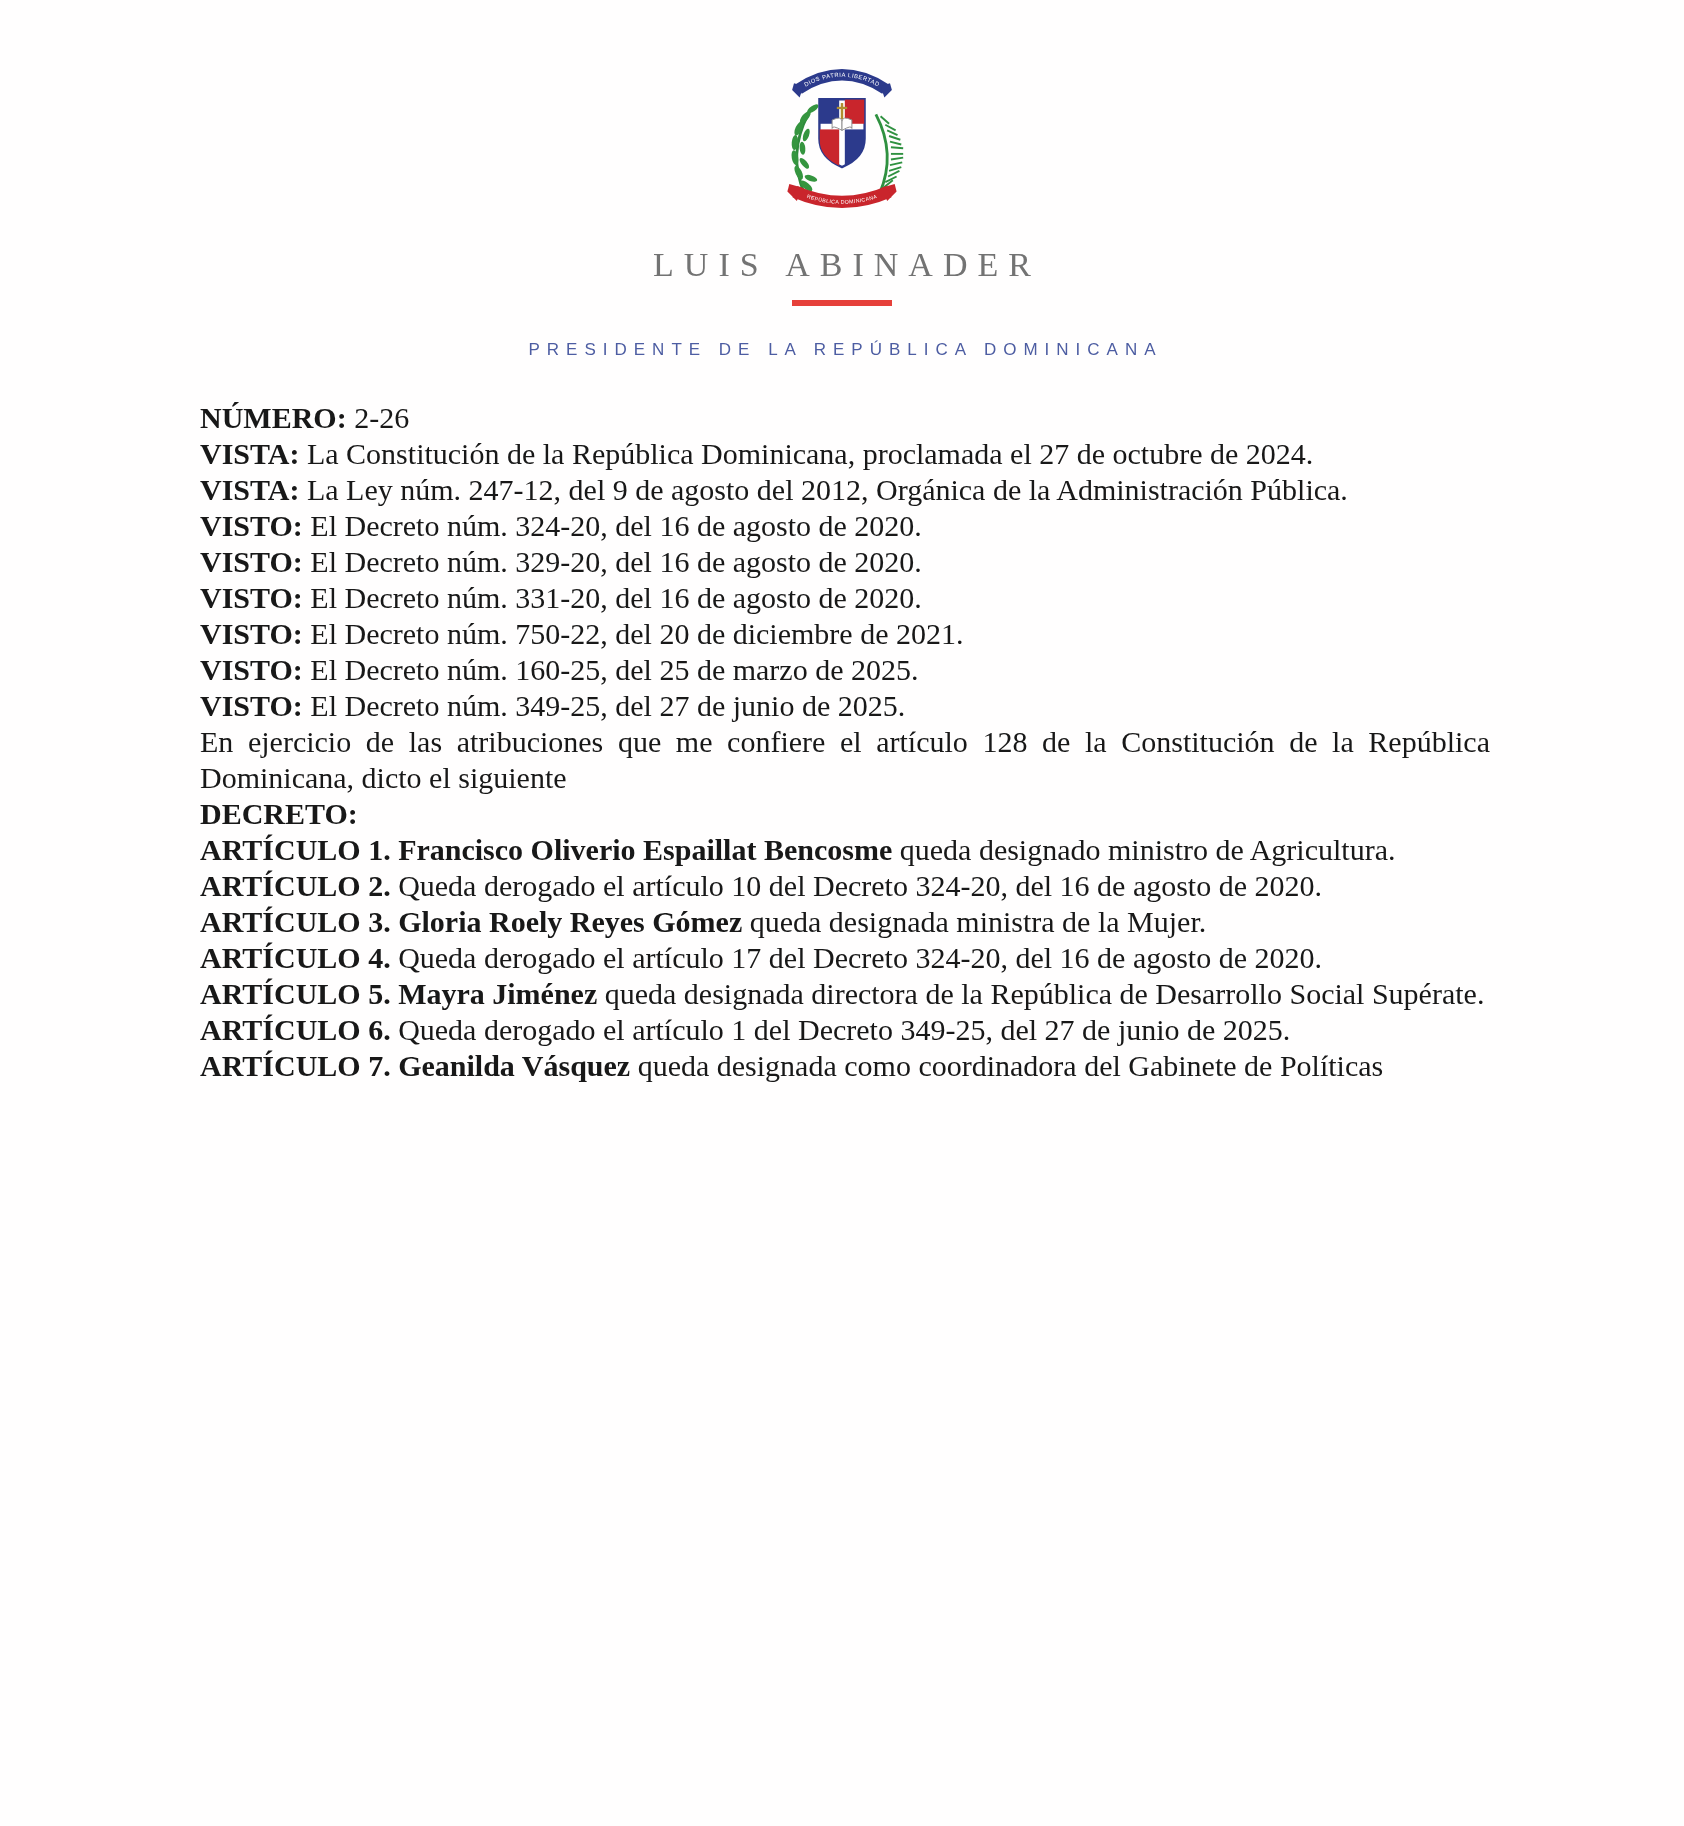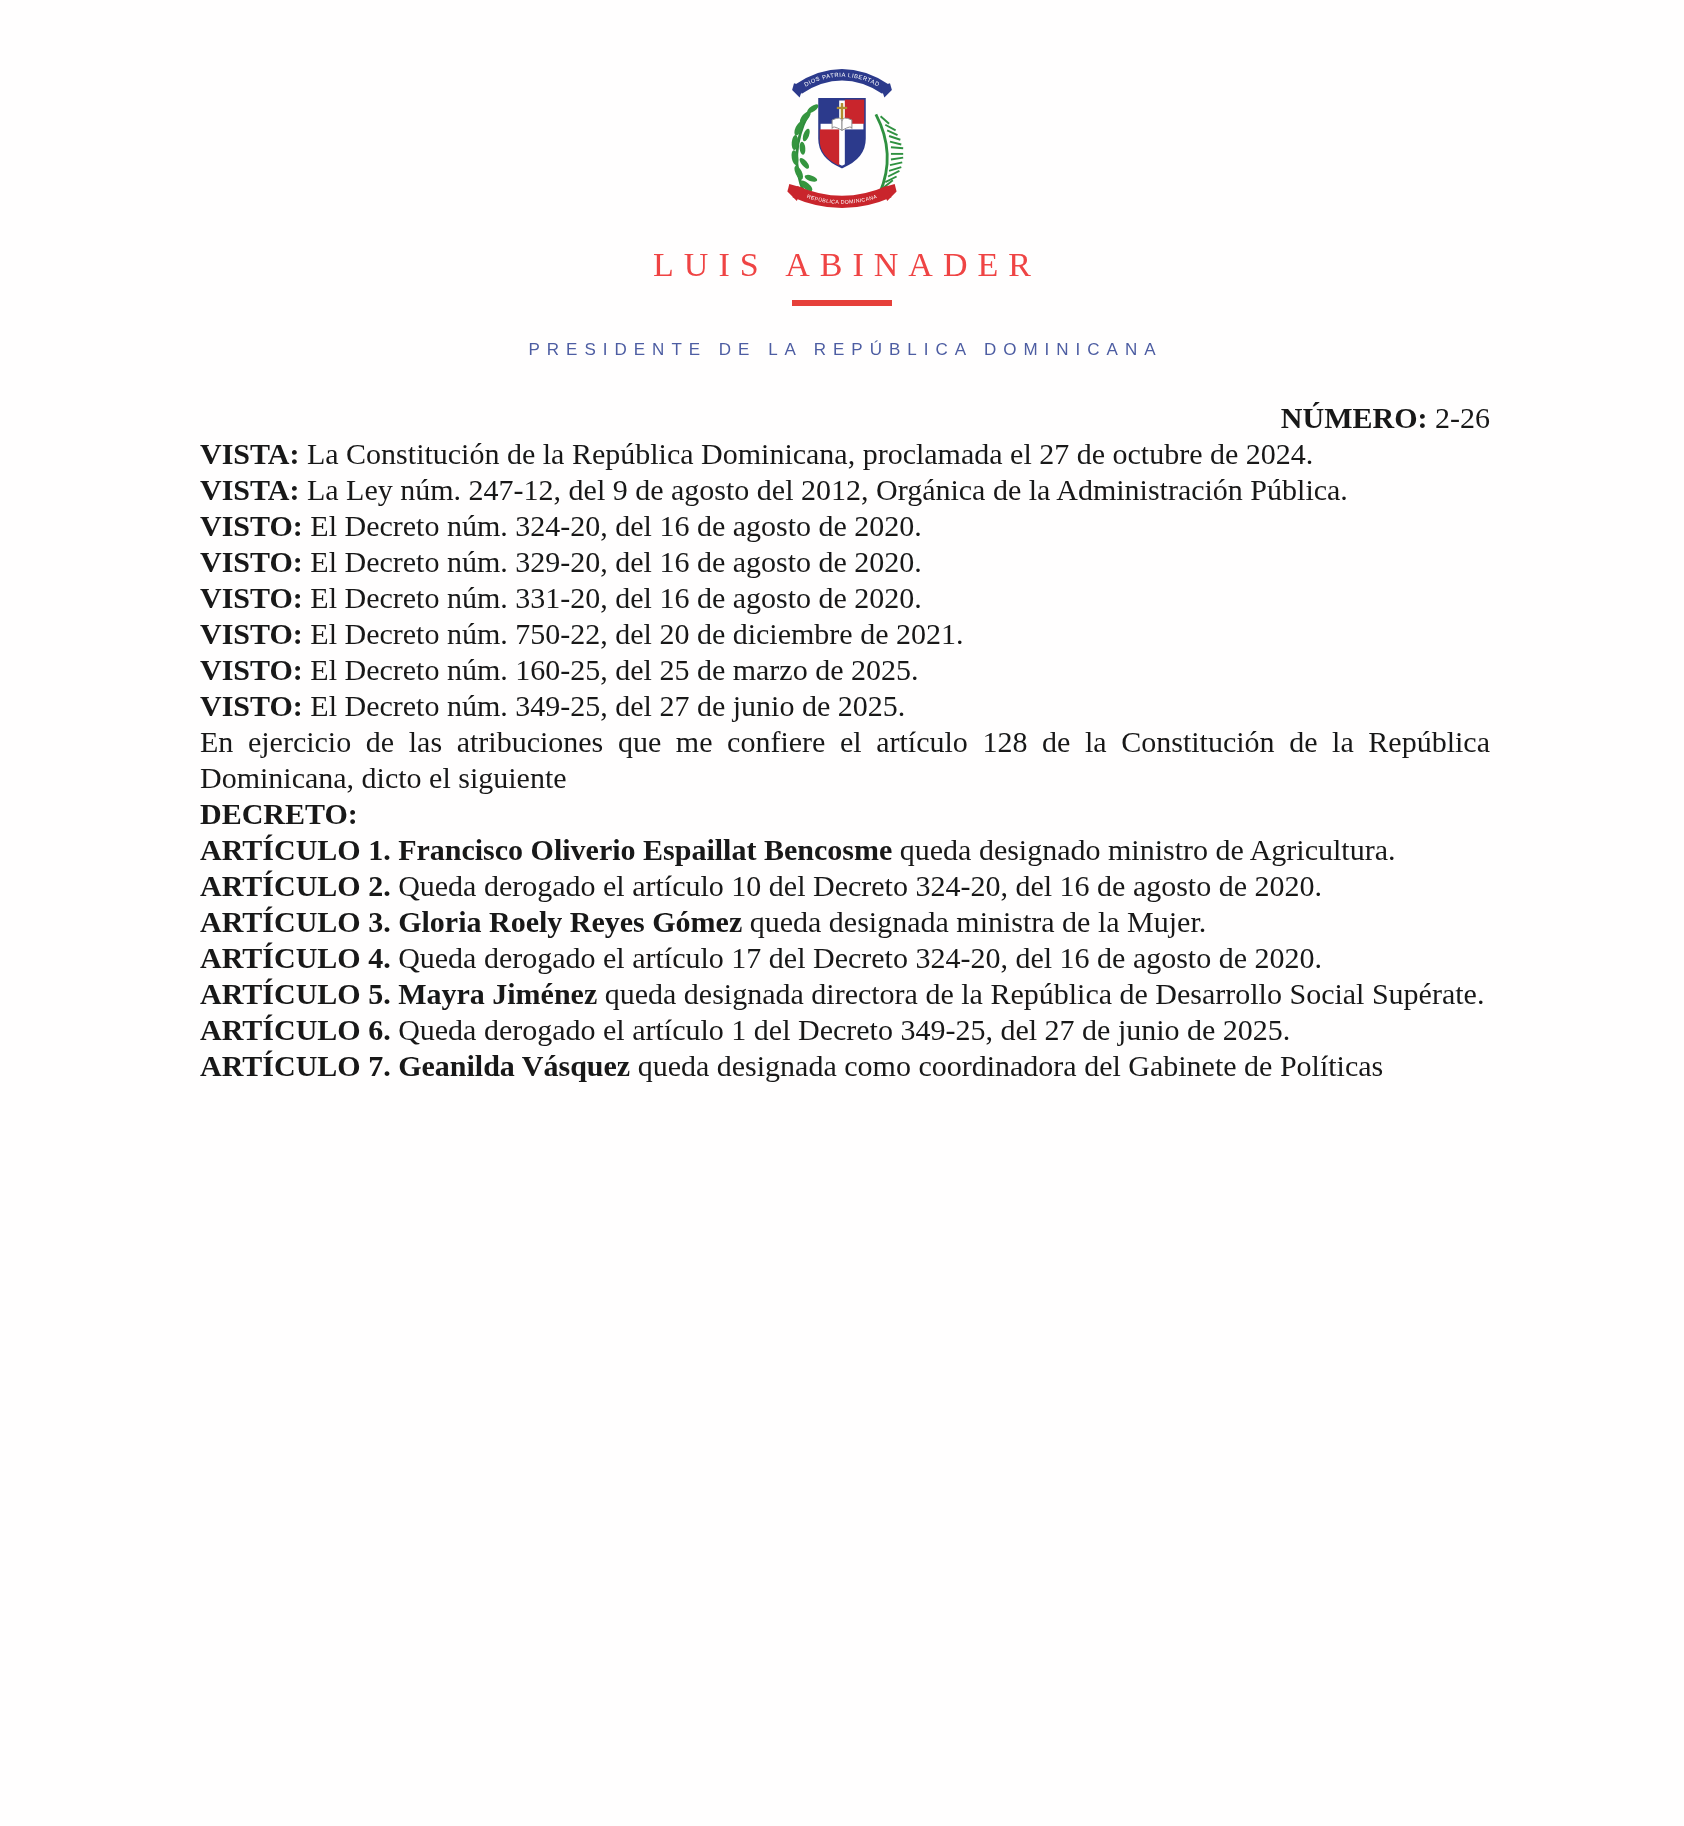--- a/index.html
+++ b/index.html
@@ -27,21 +27,21 @@
   }
   .crest svg {
     width: 152px;
     height: 160px;
   }
   .president-name {
     margin-top: 26px;
     font-family: "Liberation Serif", "DejaVu Serif", serif;
     font-size: 34px;
     letter-spacing: 10px;
-    color: #ef4444;
+    color: #737373;
     text-indent: 10px; 
   }
   .red-rule {
     width: 100px;
     height: 6px;
     background: #e6403a;
     margin: 16px auto 0 auto;
   }
   .president-title {
     margin-top: 34px;
@@ -53,21 +53,21 @@
     text-indent: 7px;
   }
   
   .doc-body {
     width: 1290px;
     margin: 40px 0 0 200px;
     font-size: 30px;
     line-height: 36px;
   }
   .doc-body p { margin: 0; }
-  .numero            { margin-bottom: 70px; text-align: right; }
+  .numero            { margin-bottom: 70px; }
   .consideration     { margin-bottom: 40px; }
   .preamble          { margin-bottom: 40px; text-align: justify; }
   .decreto           { margin-bottom: 40px; text-align: left; font-weight: bold; }
   .article           { margin-bottom: 33px; text-align: justify; }
   b { font-weight: bold; }
 </style>
 </head>
 <body>
 
 <div class="page">

